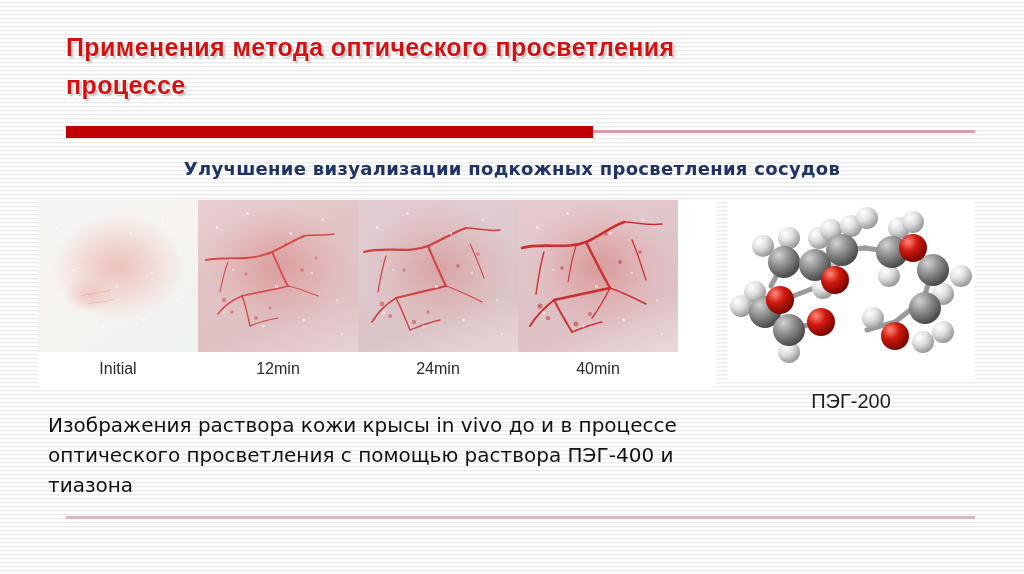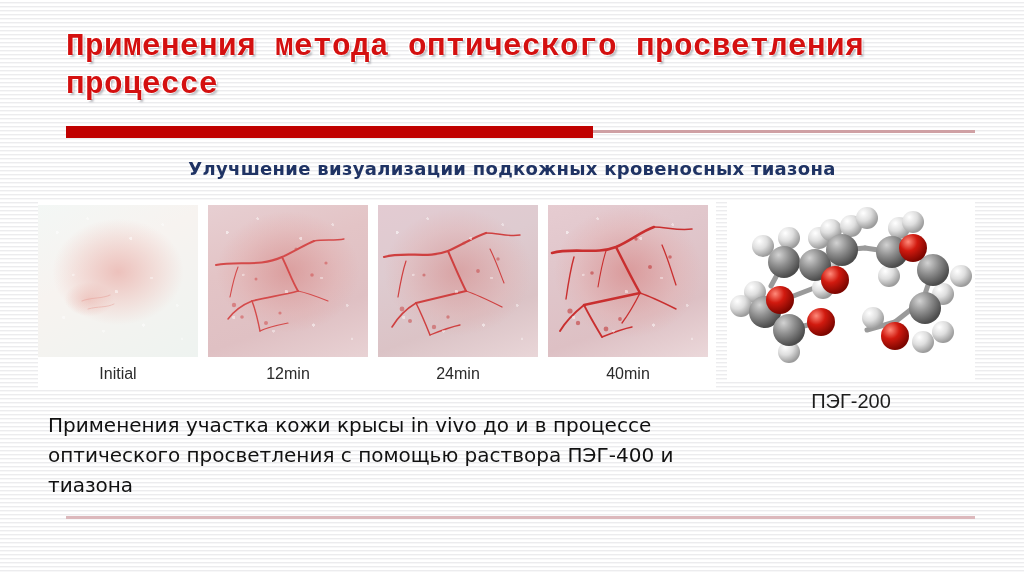--- a/index.html
+++ b/index.html
@@ -34,23 +34,23 @@
   }
 
   
   .title-block {
     position: absolute;
     left: 66px;
     top: 28px;
     width: 900px;
   }
   .title-line {
-    font-family: Liberation Mono, monospace;
+    font-family: Liberation Sans, sans-serif;
     font-weight: bold;
-    font-size: 31px;
+    font-size: 25px;
     line-height: 38px;
     letter-spacing: 0.4px;
     color: #d41010;
     text-shadow:
       -1px -1px 0 #ffffff,
        1px -1px 0 #ffffff,
       -1px  1px 0 #ffffff,
        2px  2px 2px rgba(140,140,150,0.55);
     white-space: nowrap;
   }
@@ -96,22 +96,21 @@
 
   
   .photo-strip {
     position: absolute;
     left: 38px;
     top: 200px;
     width: 678px;
     height: 188px;
     background: #ffffff;
     display: flex;
-    align-items: center;
-    gap: 10px;
+    align-items: flex-start;
   }
   .photo-cell {
     width: 160px;
     display: flex;
     flex-direction: column;
     align-items: center;
   }
   .photo-img {
     width: 160px;
     height: 152px;
@@ -218,21 +217,21 @@
   <div class="title-block">
     <div class="title-line">Применения метода оптического просветления</div>
     <div class="title-line">процессе</div>
   </div>
 
   <div class="divider-wrap">
     <div class="divider-thick"></div>
     <div class="divider-thin"></div>
   </div>
 
-  <div class="subtitle">Улучшение визуализации подкожных кровеносных тиазона</div>
+  <div class="subtitle">Улучшение визуализации подкожных просветления сосудов</div>
 
   <div class="photo-strip">
 
     <div class="photo-cell">
       <div class="photo-img skin-initial">
         <svg class="vessels" viewBox="0 0 160 152" preserveAspectRatio="none">
           <g stroke="#e59a92" fill="none" stroke-linecap="round" opacity="0.45">
             <path d="M44 96 C54 92 64 94 72 90" stroke-width="1.2"></path>
             <path d="M50 104 C60 101 68 103 76 99" stroke-width="1"></path>
           </g>
@@ -414,17 +413,17 @@
         <circle cx="53" cy="100" r="14" fill="url(#gO)"></circle>
         <circle cx="94" cy="122" r="14" fill="url(#gO)"></circle>
         <circle cx="186" cy="48" r="14" fill="url(#gO)"></circle>
         <circle cx="168" cy="136" r="14" fill="url(#gO)"></circle>
       </g>
     </svg>
   </div>
 
   <div class="mol-caption">ПЭГ-200</div>
 
-  <div class="body-caption"><span>Применения участка кожи крысы </span><span class="ital">in vivo</span><span> до и в процессе оптического просветления с помощью раствора ПЭГ-400 и тиазона</span></div>
+  <div class="body-caption"><span>Изображения раствора кожи крысы </span><span class="ital">in vivo</span><span> до и в процессе оптического просветления с помощью раствора ПЭГ-400 и тиазона</span></div>
 
   <div class="bottom-rule"></div>
 
 </div>
 
 </body></html>

